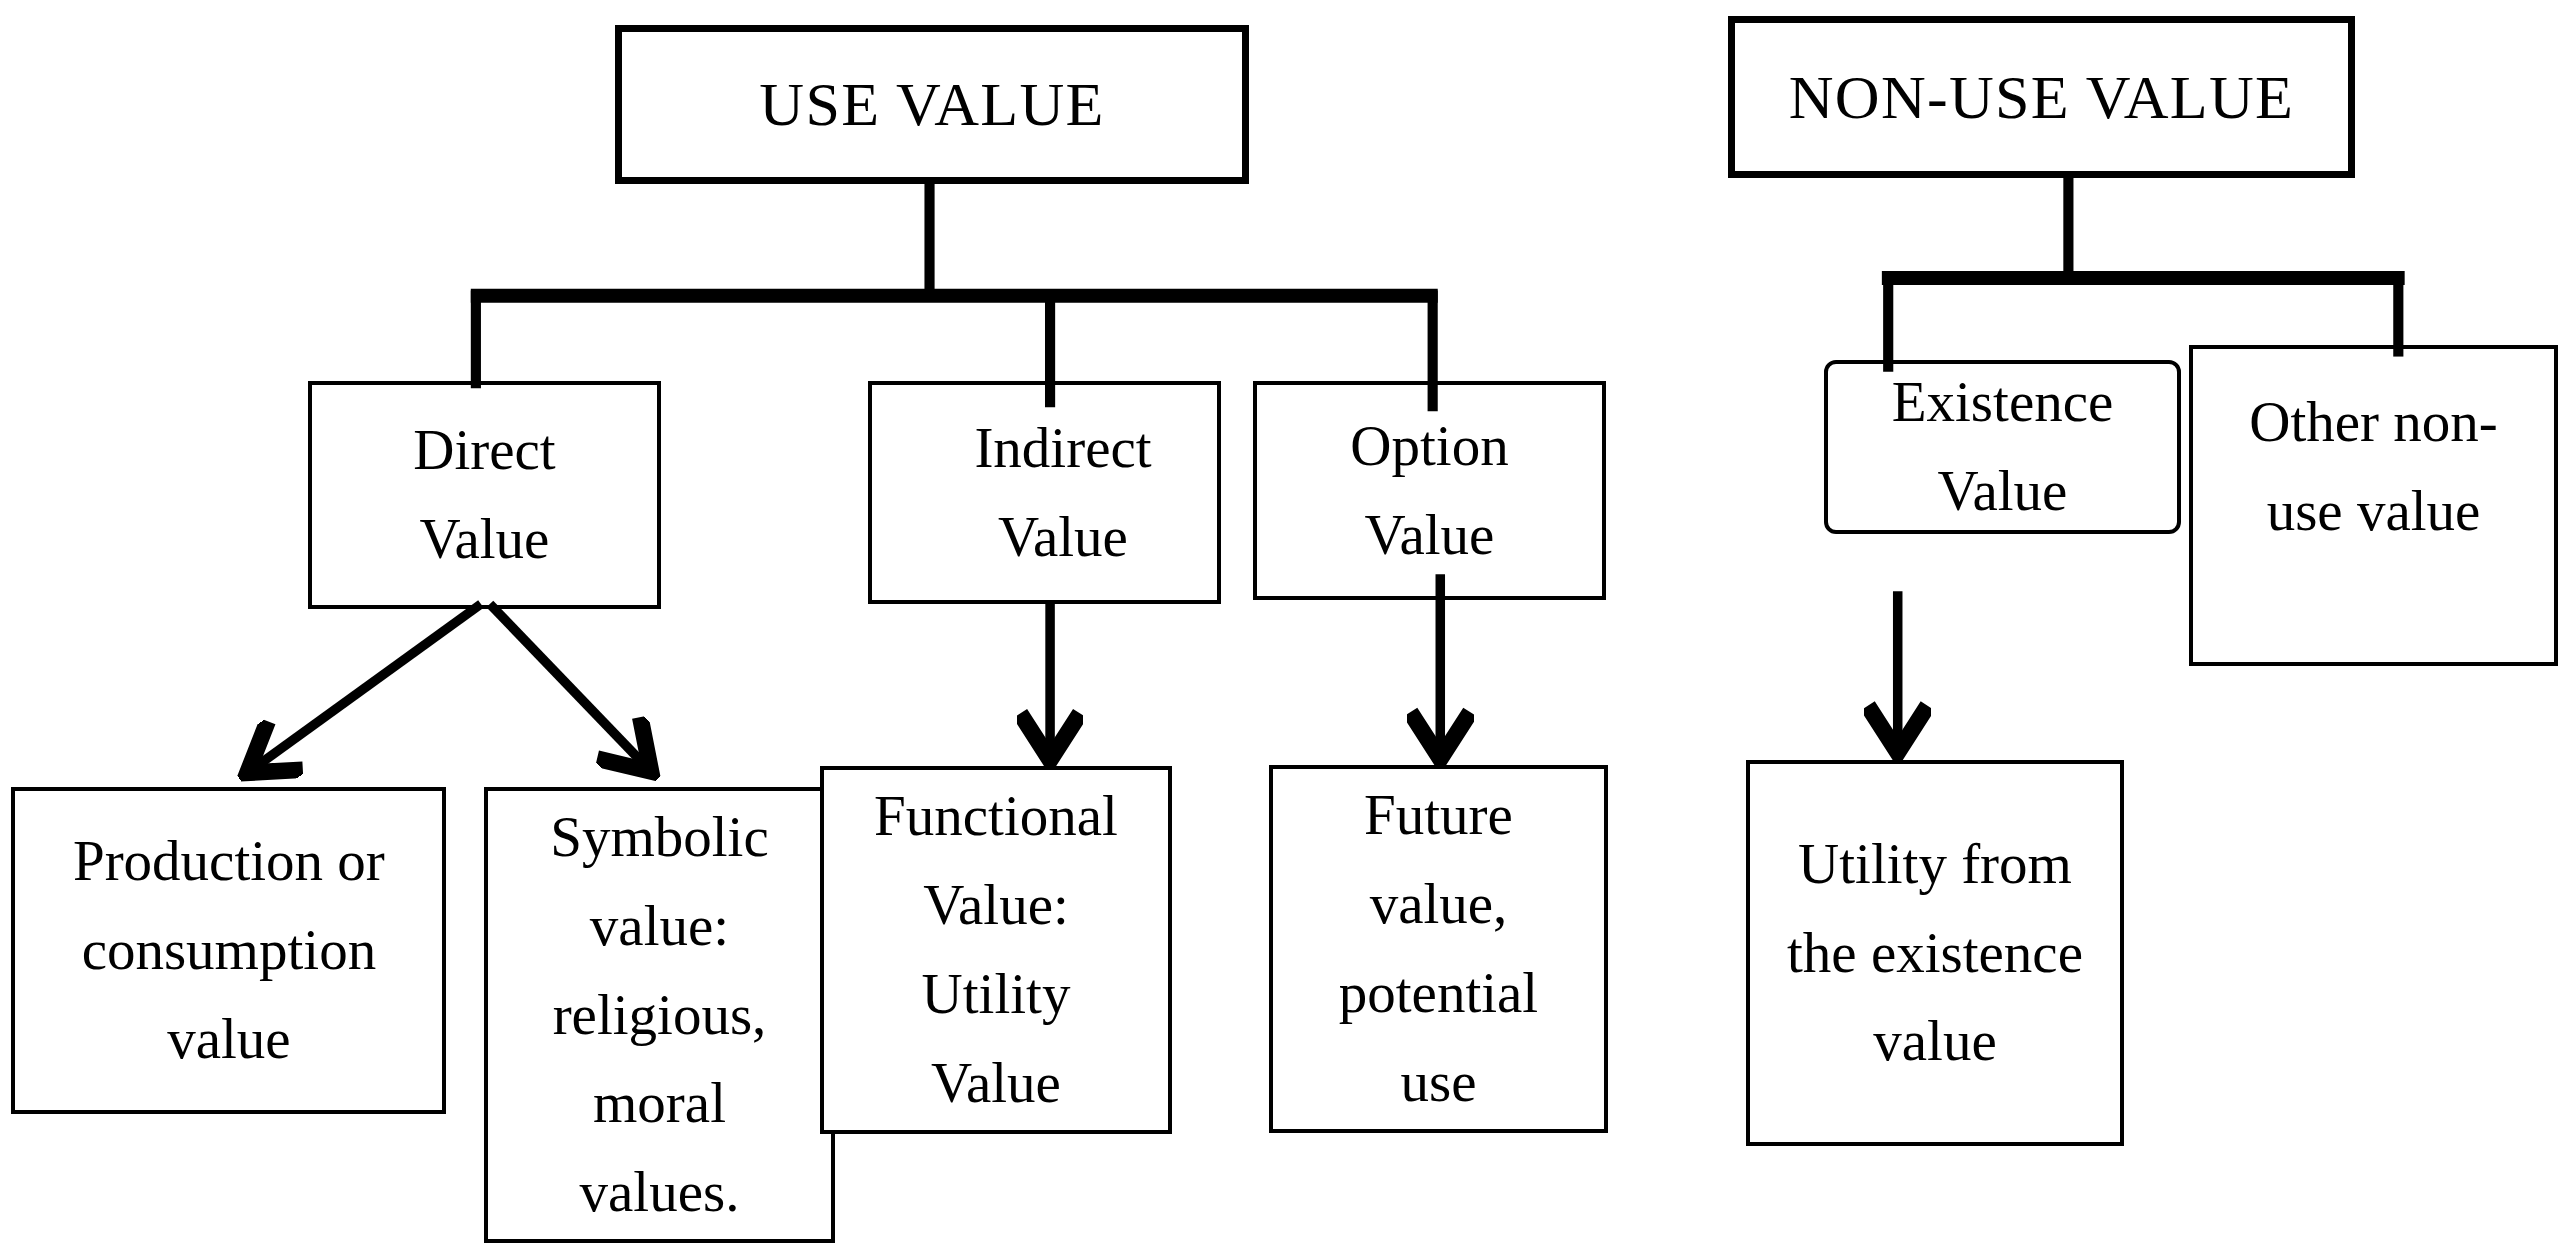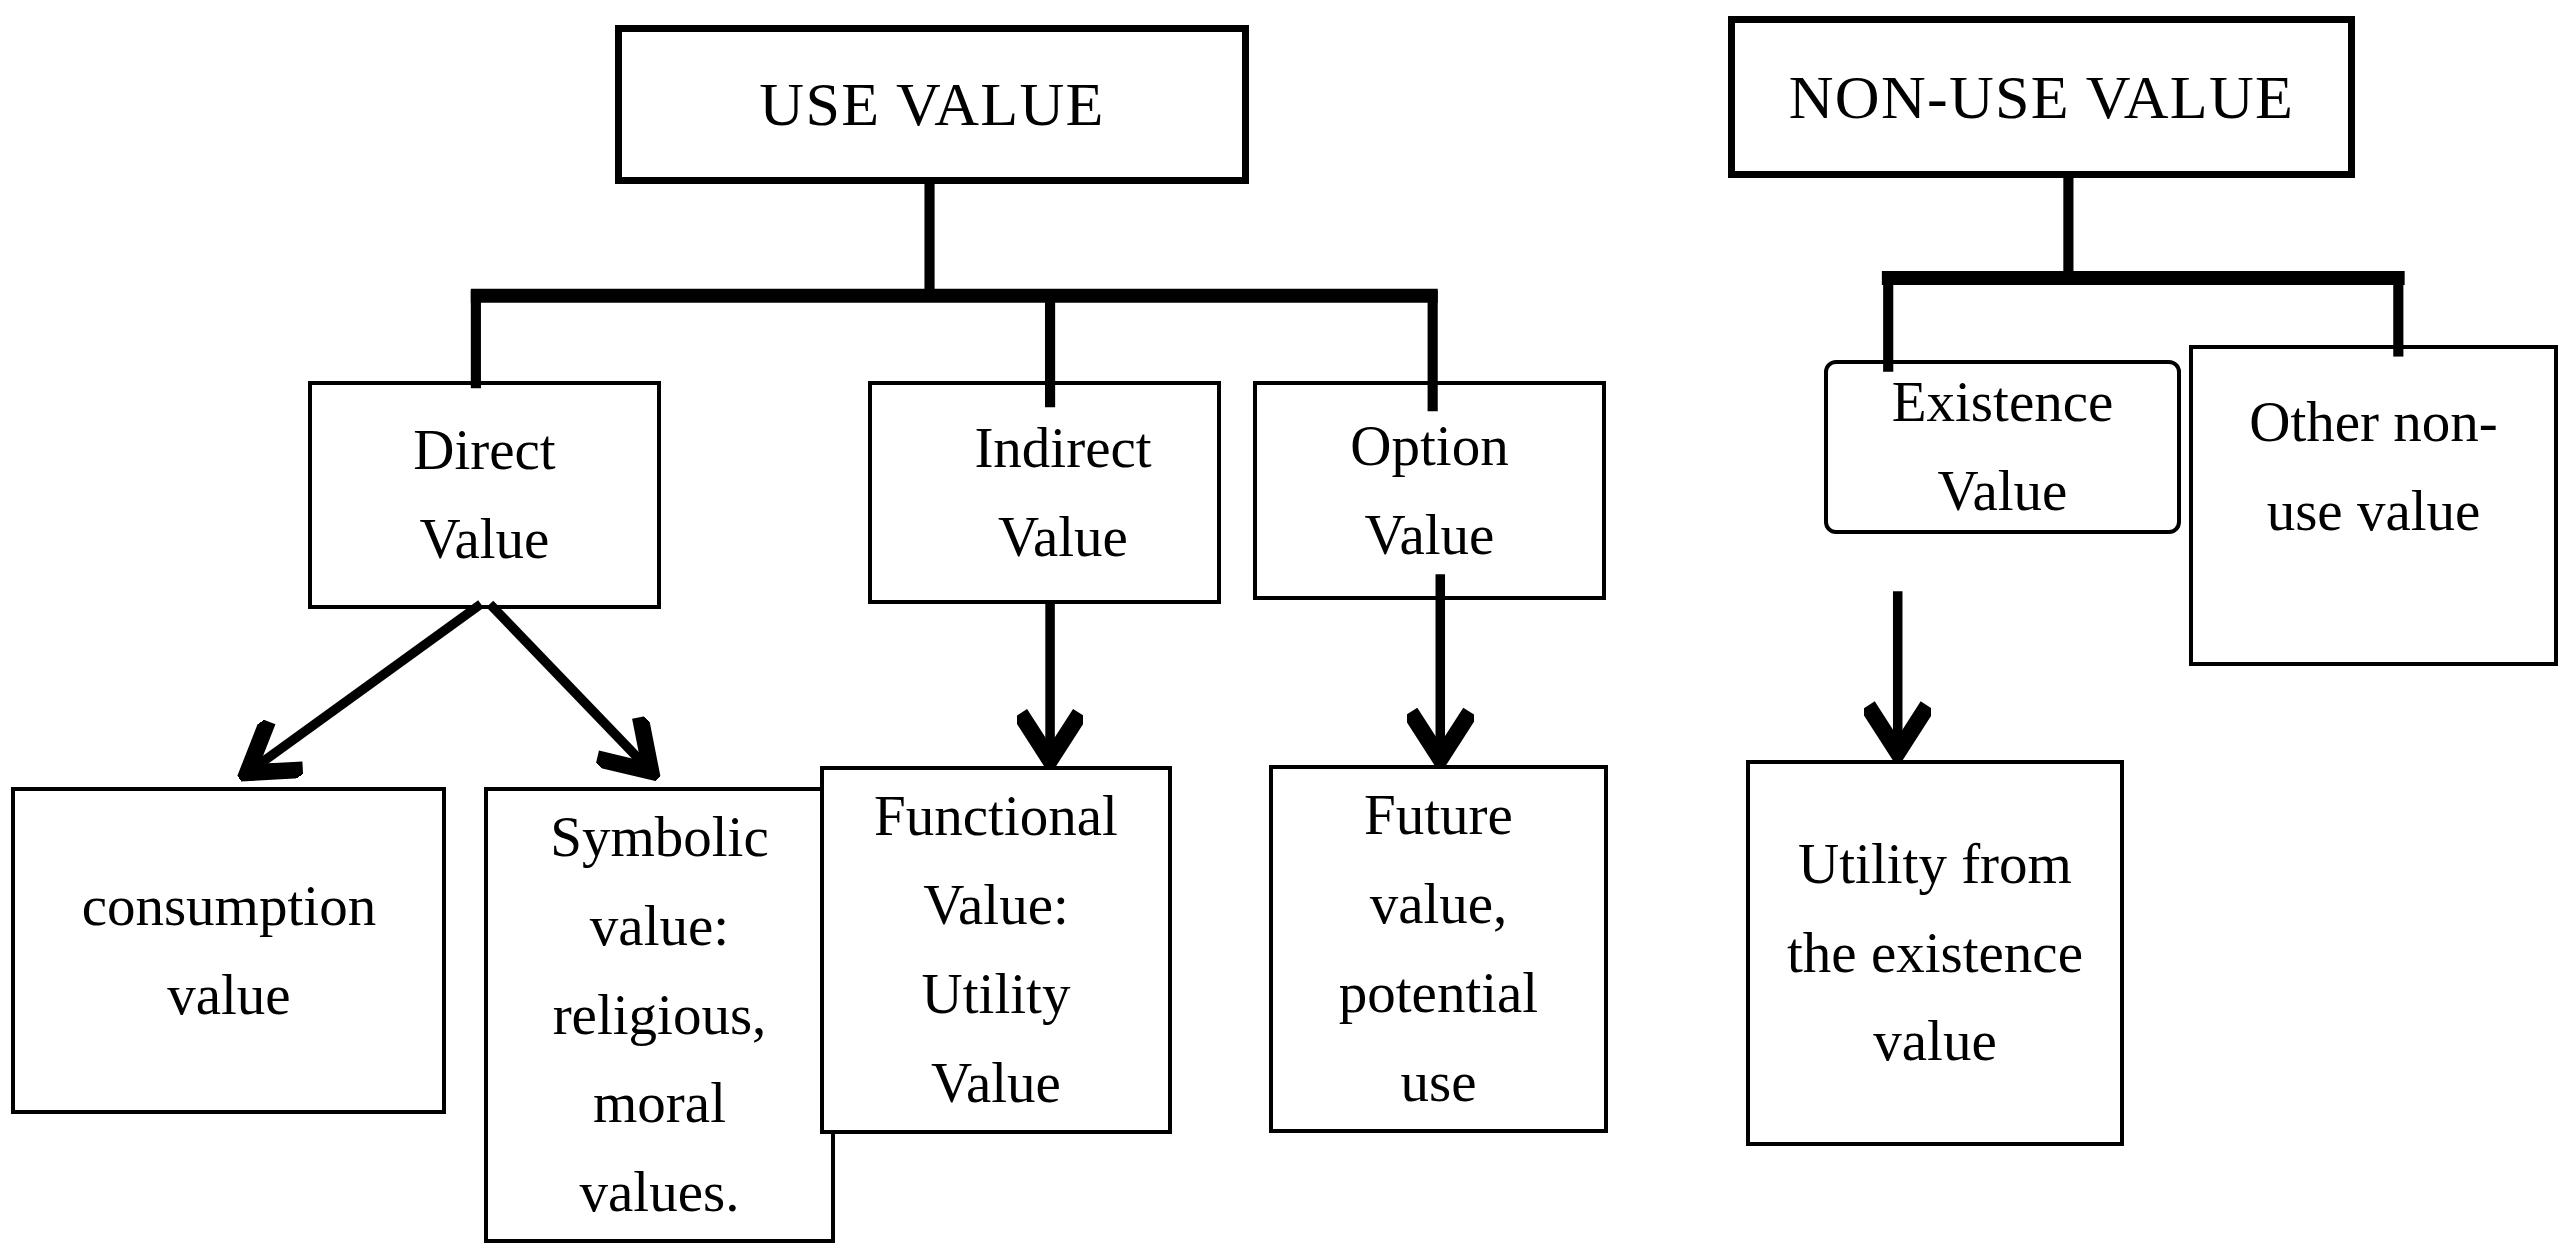--- a/index.html
+++ b/index.html
@@ -114,20 +114,21 @@
     <span>Existence</span>
     <span>Value</span>
   </div>
 
   <div class="node top-align" style="left:2189px; top:345px; width:369px; height:321px;align-items:center;">
     <span>Other non-</span>
     <span>use value</span>
   </div>
 
   <div class="node" style="left:11.4px; top:787px; width:435px; height:327px;">
+    <span>Production or</span>
     <span>consumption</span>
     <span>value</span>
   </div>
 
   <div class="node" style="left:484px; top:787px; width:351px; height:456px;">
     <span>Symbolic</span>
     <span>value:</span>
     <span>religious,</span>
     <span>moral</span>
     <span>values.</span>

